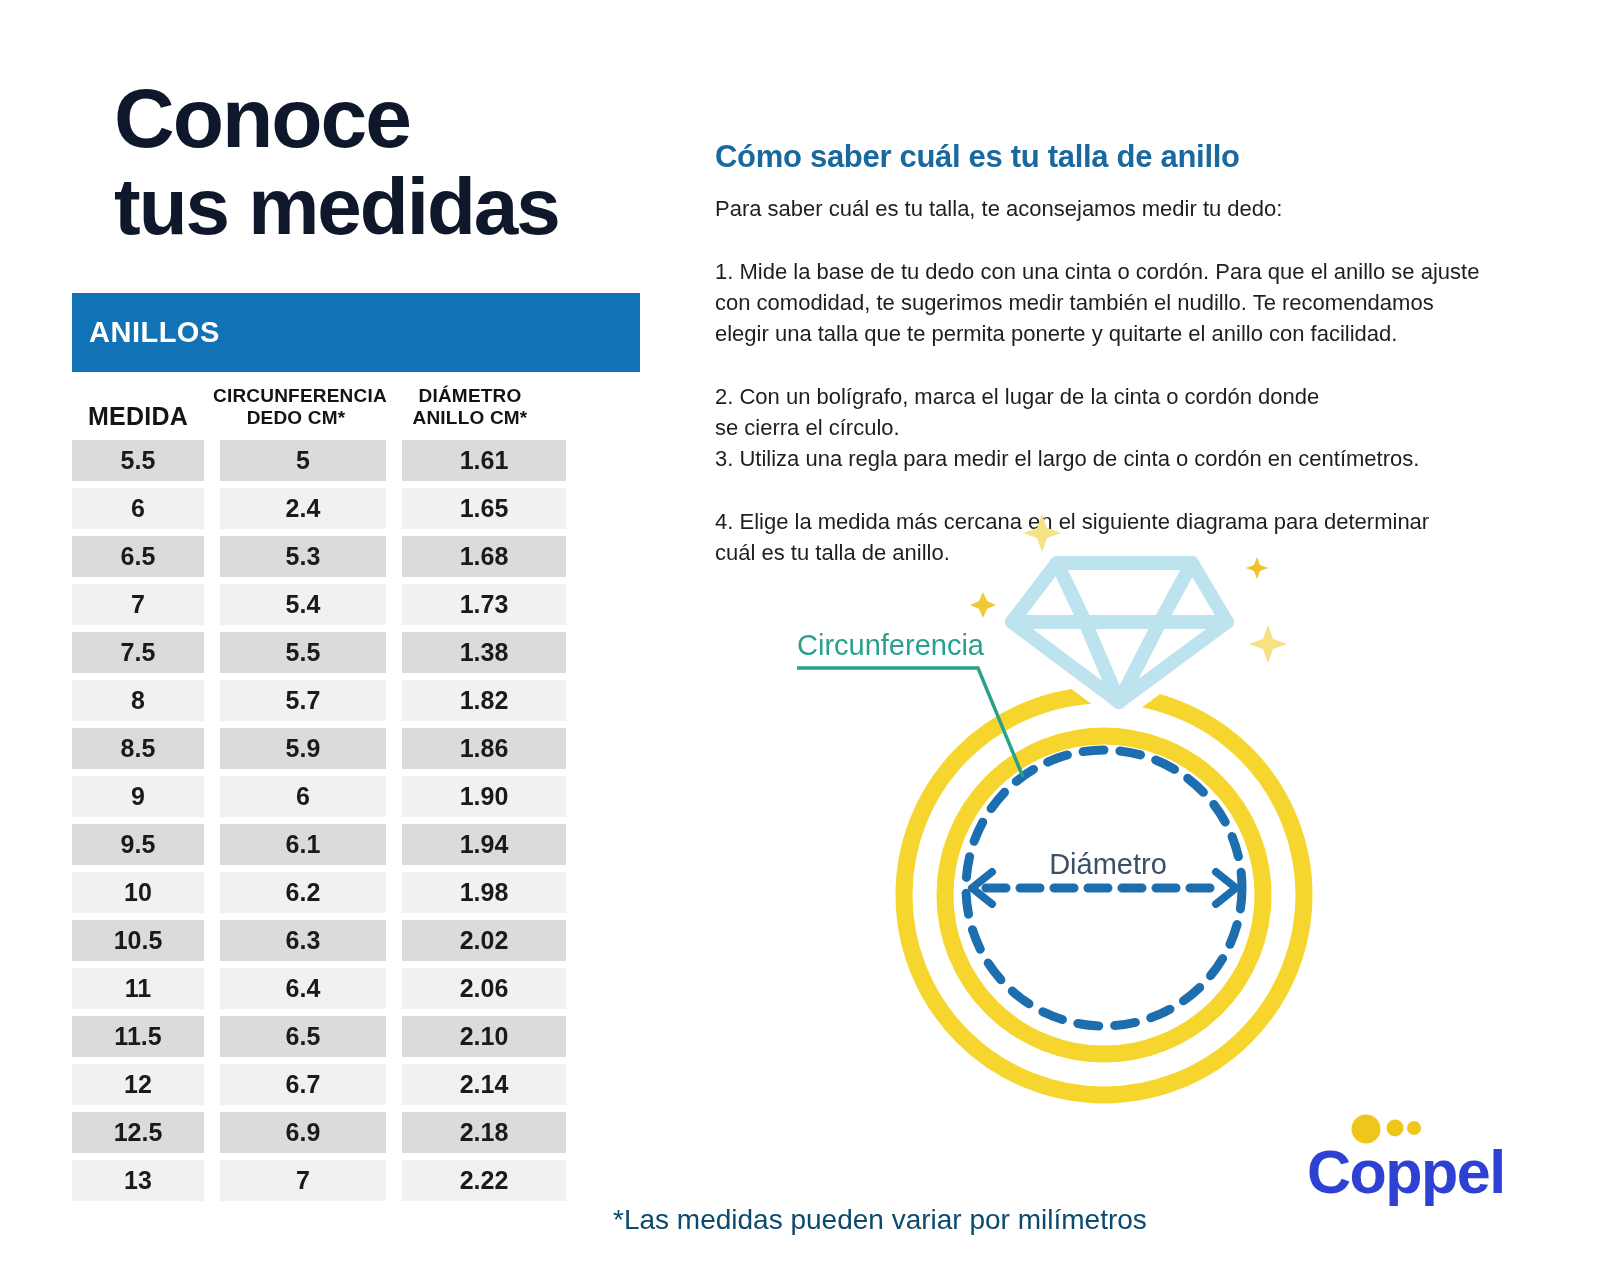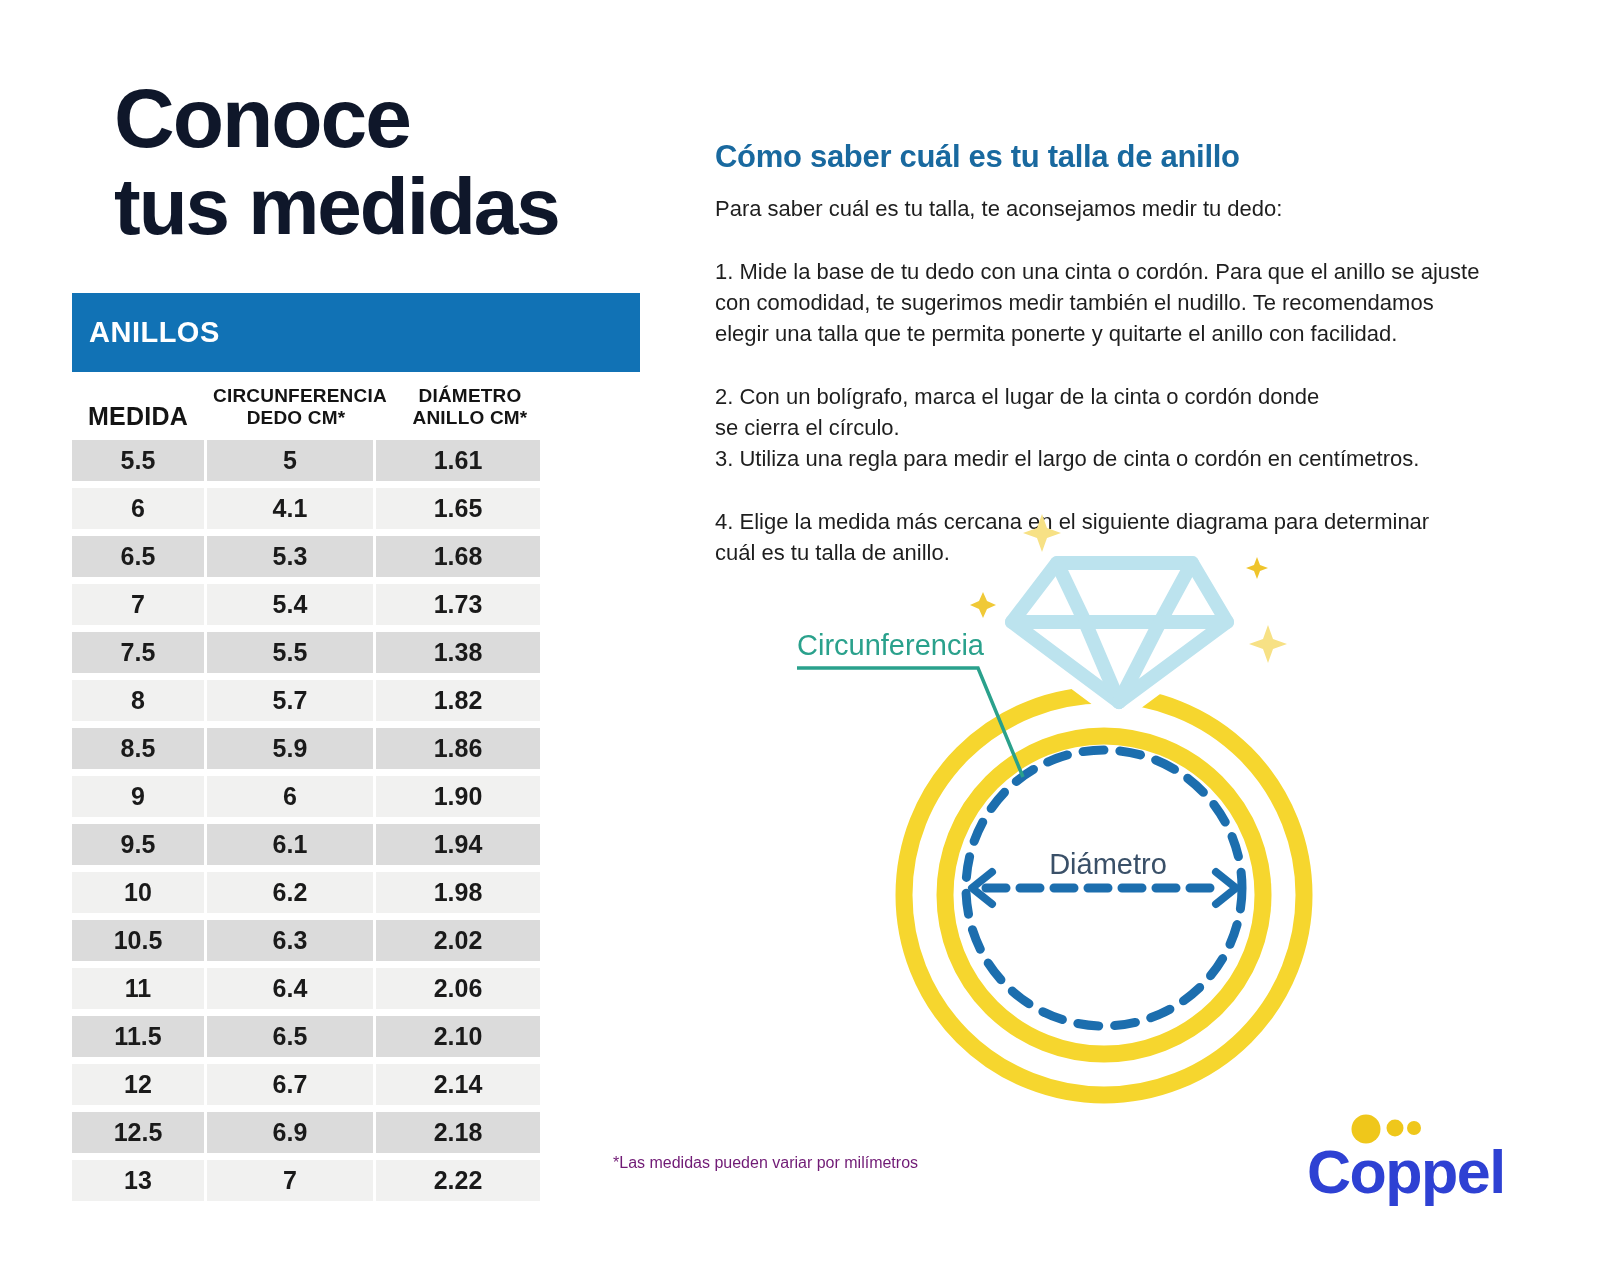--- a/index.html
+++ b/index.html
@@ -12,34 +12,34 @@
   .title .t1{font-size:84px;font-weight:700;}
   .title .t2{font-size:80px;font-weight:700;margin-top:4px;}
   
   .size-table{position:absolute;left:72px;top:293px;width:568px;}
   .thead{height:79px;background:#1172b5;display:flex;align-items:center;padding-left:17px;box-sizing:border-box;}
   .thead span{color:#ffffff;font-weight:700;font-size:29px;letter-spacing:.5px;}
   .cols{display:grid;grid-template-columns:132px 166px 164px;column-gap:9px;align-items:end;padding:13px 0 11px 0;}
   .col{text-align:center;font-weight:700;color:#141414;display:flex;flex-direction:column;}
   .col span{font-size:19px;line-height:22px;letter-spacing:.2px;}
   .col.first span{font-size:25px;line-height:26px;}
-  .tbody .row{display:grid;grid-template-columns:132px 166px 164px;column-gap:3px;margin-bottom:7px;}
+  .tbody .row{display:grid;grid-template-columns:132px 166px 164px;column-gap:16px;margin-bottom:7px;}
   .row .cell{height:41px;background:#f1f1f0;display:flex;align-items:center;justify-content:center;
              font-size:25px;font-weight:700;color:#1a1a1a;}
   .row.dark .cell{background:#dbdbdb;}
   
   .guide{position:absolute;left:715px;top:139px;width:850px;}
   .guide h2{margin:0 0 21px 0;font-size:31px;font-weight:700;color:#19699f;letter-spacing:-.3px;}
   .guide .intro{margin:0 0 34px 0;font-size:22px;}
   .guide .step{margin:0 0 32px 0;font-size:22px;line-height:31px;white-space:pre-line;}
   .guide .step.no-gap{margin-bottom:0;}
   
   .diagram{position:absolute;left:770px;top:470px;width:660px;height:660px;}
   
-  .footnote{position:absolute;left:613px;top:1154px;font-size:16px;color:#701a75;}
+  .footnote{position:absolute;left:613px;top:1204px;font-size:28px;color:#0c4a6e;}
   
   .logo{position:absolute;left:1300px;top:1093px;width:210px;height:118px;}
   .logo svg{position:absolute;left:0;top:0;}
   .logo .logo-text{position:absolute;left:7px;top:44px;font-size:61px;font-weight:700;
                    color:#2e41d3;letter-spacing:-1.5px;}
 </style>
 </head>
 <body>
 
 <div class="canvas">
@@ -67,21 +67,21 @@
       </div>
     </div>
     <div class="tbody">
         <div class="row dark">
       <div class="cell">5.5</div>
       <div class="cell">5</div>
       <div class="cell">1.61</div>
     </div>
         <div class="row">
       <div class="cell">6</div>
-      <div class="cell">4.1</div>
+      <div class="cell">2.4</div>
       <div class="cell">1.65</div>
     </div>
         <div class="row dark">
       <div class="cell">6.5</div>
       <div class="cell">5.3</div>
       <div class="cell">1.68</div>
     </div>
         <div class="row">
       <div class="cell">7</div>
       <div class="cell">5.4</div>

